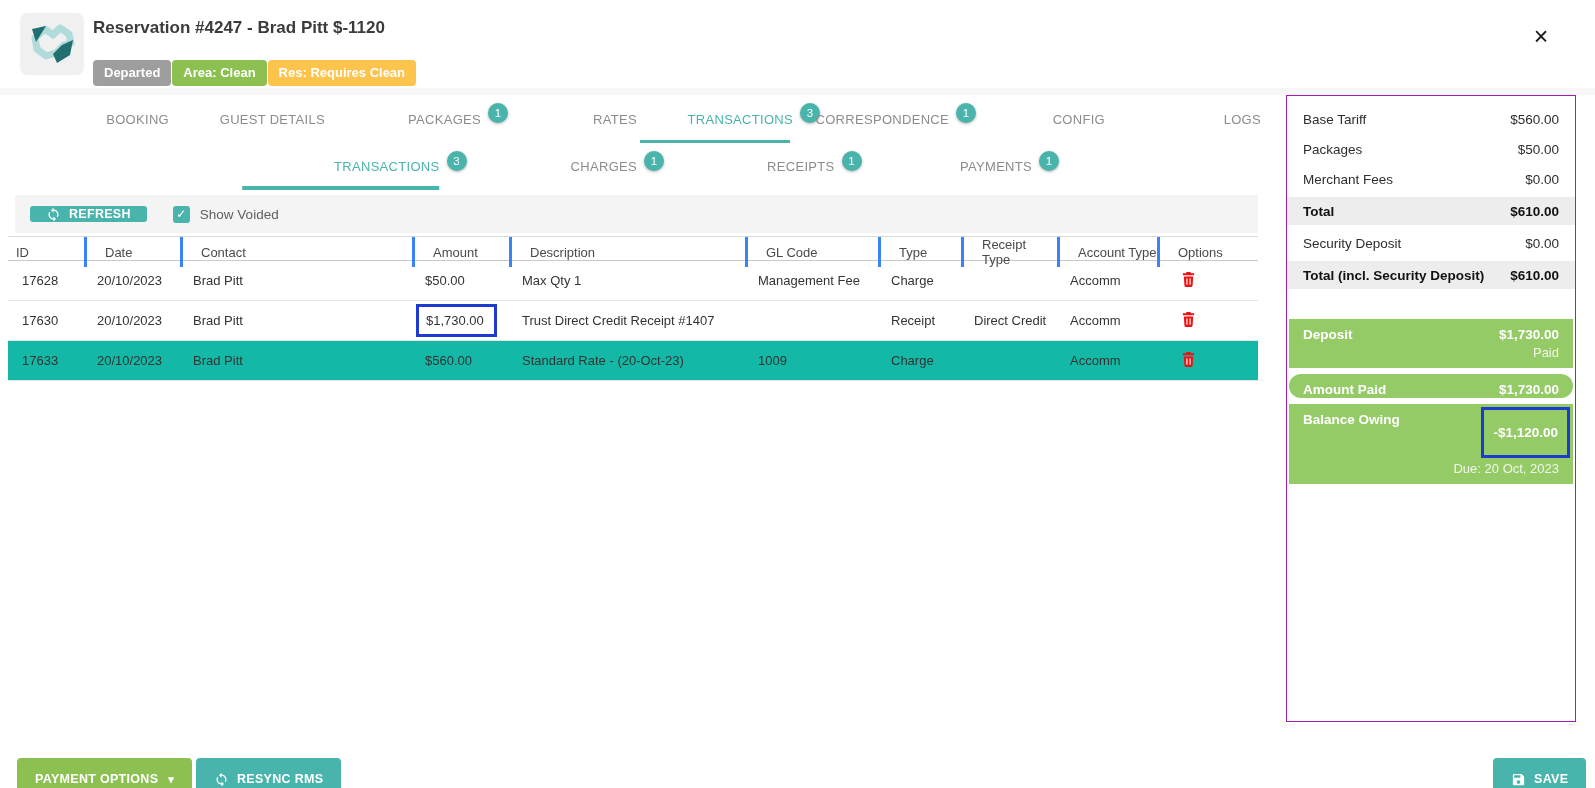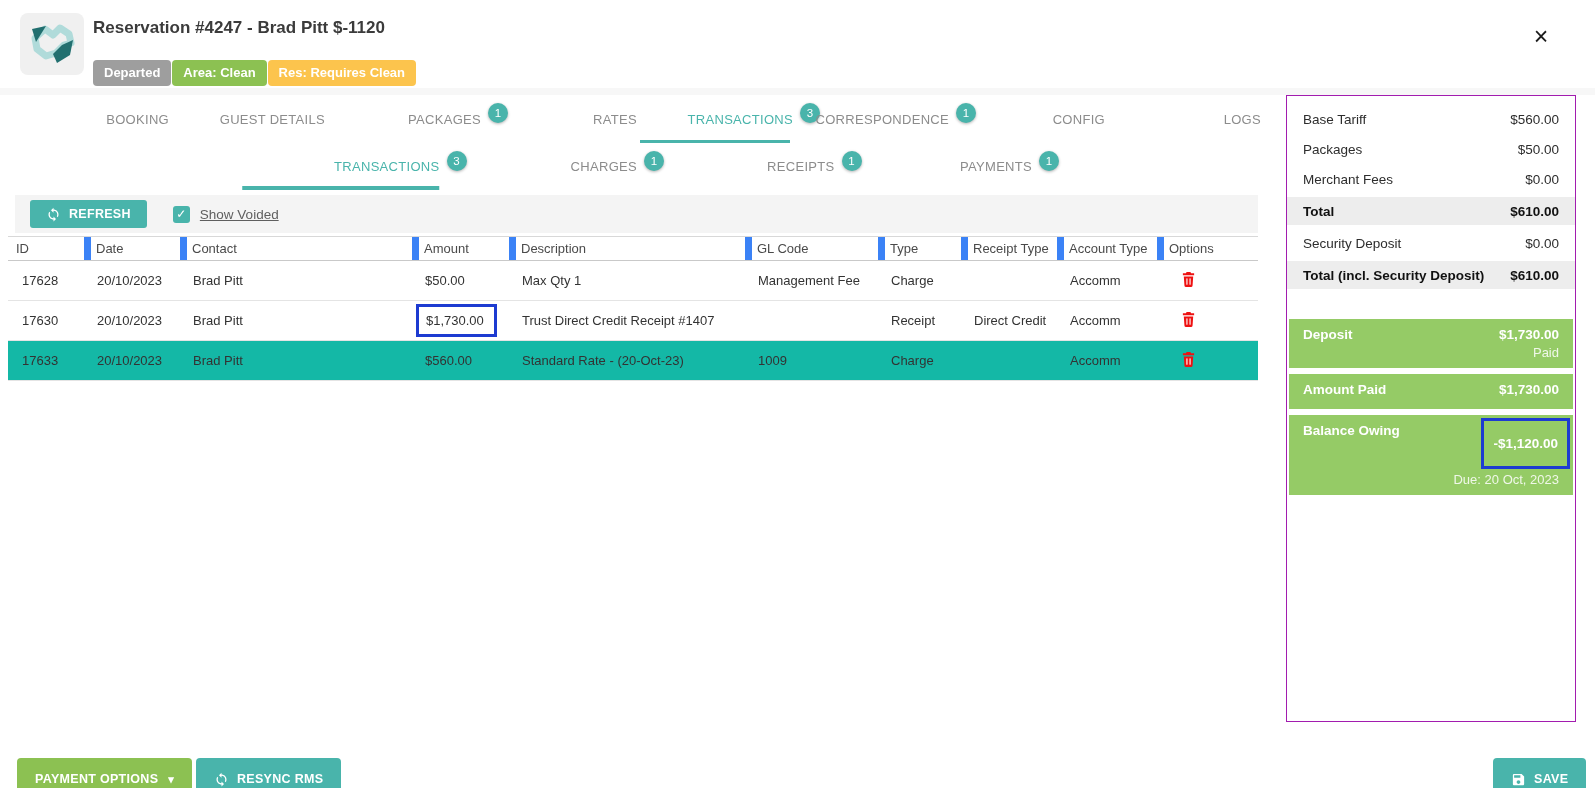--- a/index.html
+++ b/index.html
@@ -35,30 +35,30 @@
   .tab-badge { position:absolute; top:-16px; right:-27px; width:20px; height:20px; border-radius:50%;
                background:var(--teal, #49b4ab); color:#fff; font-size:11.5px; font-weight:500;
                display:flex; align-items:center; justify-content:center; box-shadow:0 1px 3px rgba(0,0,0,.3); }
 
   
   .toolbar { position:absolute; left:15px; top:195px; width:1243px; height:38px; background:#f4f4f4; display:flex; align-items:center; }
   .btn { display:inline-flex; align-items:center; gap:8px; color:#fff; font-weight:bold; font-size:12.5px;
          letter-spacing:.3px; border:none; border-radius:3px; cursor:pointer; white-space:nowrap; }
   .btn-teal  { background: var(--teal, #49b4ab); }
   .btn-green { background: var(--green, #8cc152); }
-  .refresh-btn { margin-left:15px; height:28px; padding:0 16px; }
+  .refresh-btn { margin-left:15px; height:16px; padding:0 16px; }
   .checkbox { margin-left:26px; width:17px; height:17px; border-radius:3px; background:var(--teal, #49b4ab);
               color:#fff; font-size:12px; line-height:17px; text-align:center; cursor:pointer; }
-  .cb-label { margin-left:10px; color:#5f5f5f; font-size:13.5px;text-decoration:underline; }
+  .cb-label { margin-left:10px; color:#5f5f5f; font-size:13.5px; }
 
   
   .table { position:absolute; left:8px; top:236px; width:1250px; }
   .thead, .trow { display:grid; grid-template-columns:76px 96px 232px 97px 236px 133px 83px 96px 100px 1fr; }
   .thead { height:25px; border-top:1px solid #d8d8d8; border-bottom:1px solid #c9c9c9; font-size:13px; color:#4a4a4a; }
-  .thead > div { display:flex; align-items:center; height:100%; padding-left:5px; border-left:7px solid #3b82f6; }
+  .thead > div { display:flex; align-items:center; height:100%; padding-left:18px; border-left:3px solid #3b82f6; }
   .thead > div:first-child { border-left:none; padding-left:8px; }
   .trow { height:40px; align-items:center; font-size:13px; color:#333; border-bottom:1px solid #e4e4e4; background:#fff; }
   .trow.shaded { background:#14b8a6; }
   .trow > div { padding-left:13px; }
   .trow > div:first-child { padding-left:14px; }
   .cell-options { padding-left:24px !important; }
   .hl-box { display:inline-block; border:3px solid var(--highlight_blue, #1d3bd1); padding:6px 10px 6px 7px; margin-left:-9px; }
   .trash { width:15px; height:17px; cursor:pointer; }
 
   
@@ -66,21 +66,21 @@
              border:1px solid #a21caf; font-size:13.5px; color:#2d2d2d; }
   .srow { display:flex; justify-content:space-between; align-items:center; height:30px; padding:0 16px; }
   .srow:first-child { margin-top:8px; }
   .band { background:#ededed; font-weight:bold; color:#111; height:28px; margin:3px 0; }
   .note { color:#9b9b9b; }
   .note b { font-weight:bold; }
   .gblock { background: var(--panel_green, #95cb66); color:#fff; margin:0 2px 6px 2px; padding:8px 14px;text-align:right; }
   .gblock .g-top { display:flex; justify-content:space-between; align-items:flex-start; font-weight:bold; font-size:13.5px; }
   .gblock .g-sub { font-weight:normal; font-size:13px; color:rgba(255,255,255,.85); margin-top:3px; }
   .gblock.first-gap { margin-top:30px; }
-  .gblock.single { padding:8px 14px 12px; }
+  .gblock.single { padding:8px 14px 1px;border-radius:14px; }
   .val-box { border:3px solid var(--highlight_blue, #1d3bd1); padding:15px 9px; margin:-5px -11px 0 0; }
 
   
   .footer-btn { position:absolute; top:758px; height:42px; padding:0 18px; border-radius:4px; }
   .payment-btn { left:17px; }
   .resync-btn  { left:196px; }
   .save-btn    { left:1493px; }
   .caret { font-size:11px; margin-left:2px; }
   .icon-svg { display:block; }
 </style>

